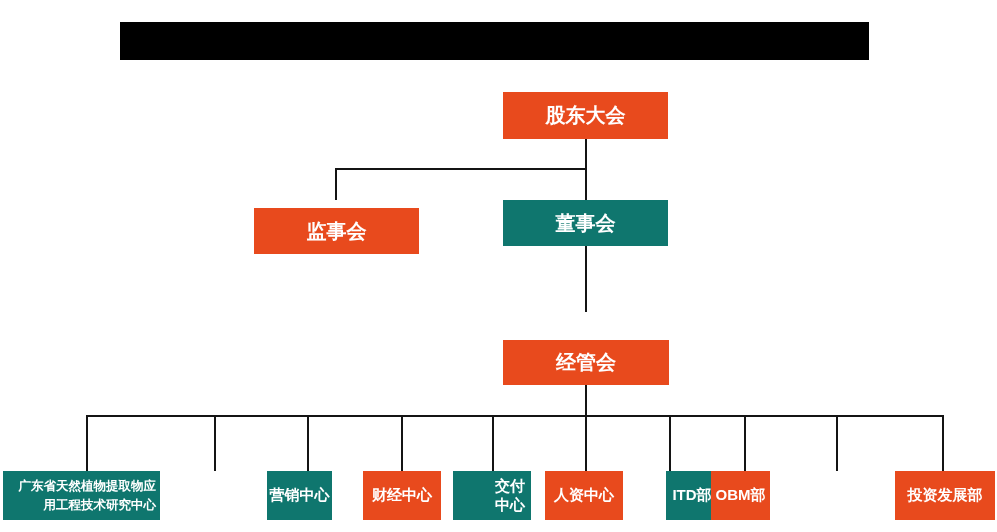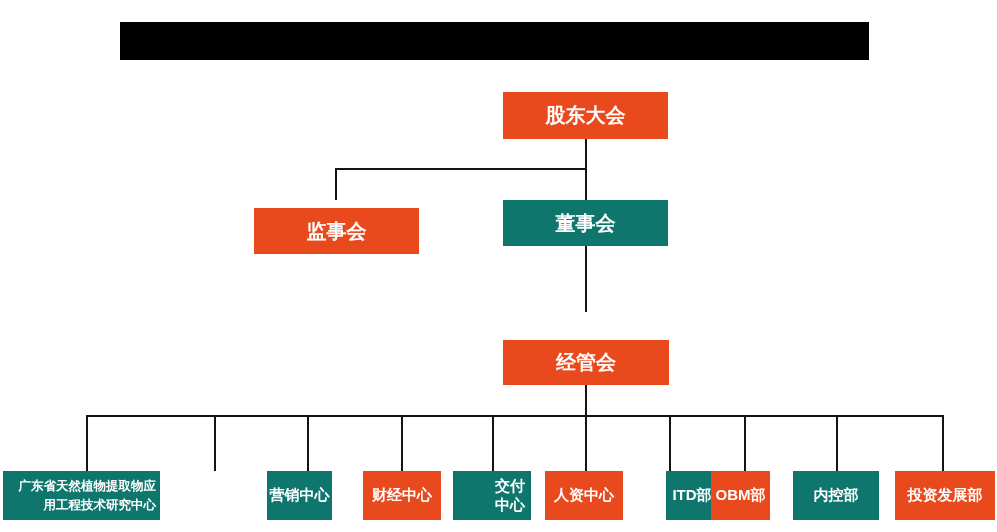--- a/index.html
+++ b/index.html
@@ -76,16 +76,15 @@
 
   <div class="node dark" style="left:503px; top:312px; width:166px; height:45px;margin-top:28px;">经管会</div>
 
   <div class="node light dept dept-long" style="left:3px; top:471px; width:157px; height:49px;">广东省天然植物提取物应用工程技术研究中心</div>
   <div class="node light dept" style="left:267px; top:471px; width:65px; height:49px;">营销中心</div>
   <div class="node dark dept" style="left:363px; top:471px; width:78px; height:49px;">财经中心</div>
   <div class="node light dept" style="left:453px; top:471px; width:78px; height:49px;padding-left:36px;">交付中心</div>
   <div class="node dark dept" style="left:545px; top:471px; width:78px; height:49px;">人资中心</div>
   <div class="node light dept" style="left:666px; top:471px; width:52px; height:49px;">ITD部</div>
   <div class="node dark dept" style="left:711px; top:471px; width:59px; height:49px;">OBM部</div>
-  <div class="node light dept" style="left:793px; top:471px; width:86px; height:49px;">内控部</div>
   <div class="node dark dept" style="left:895px; top:471px; width:100px; height:49px;">投资发展部</div>
 
 </div>
 
 </body></html>

